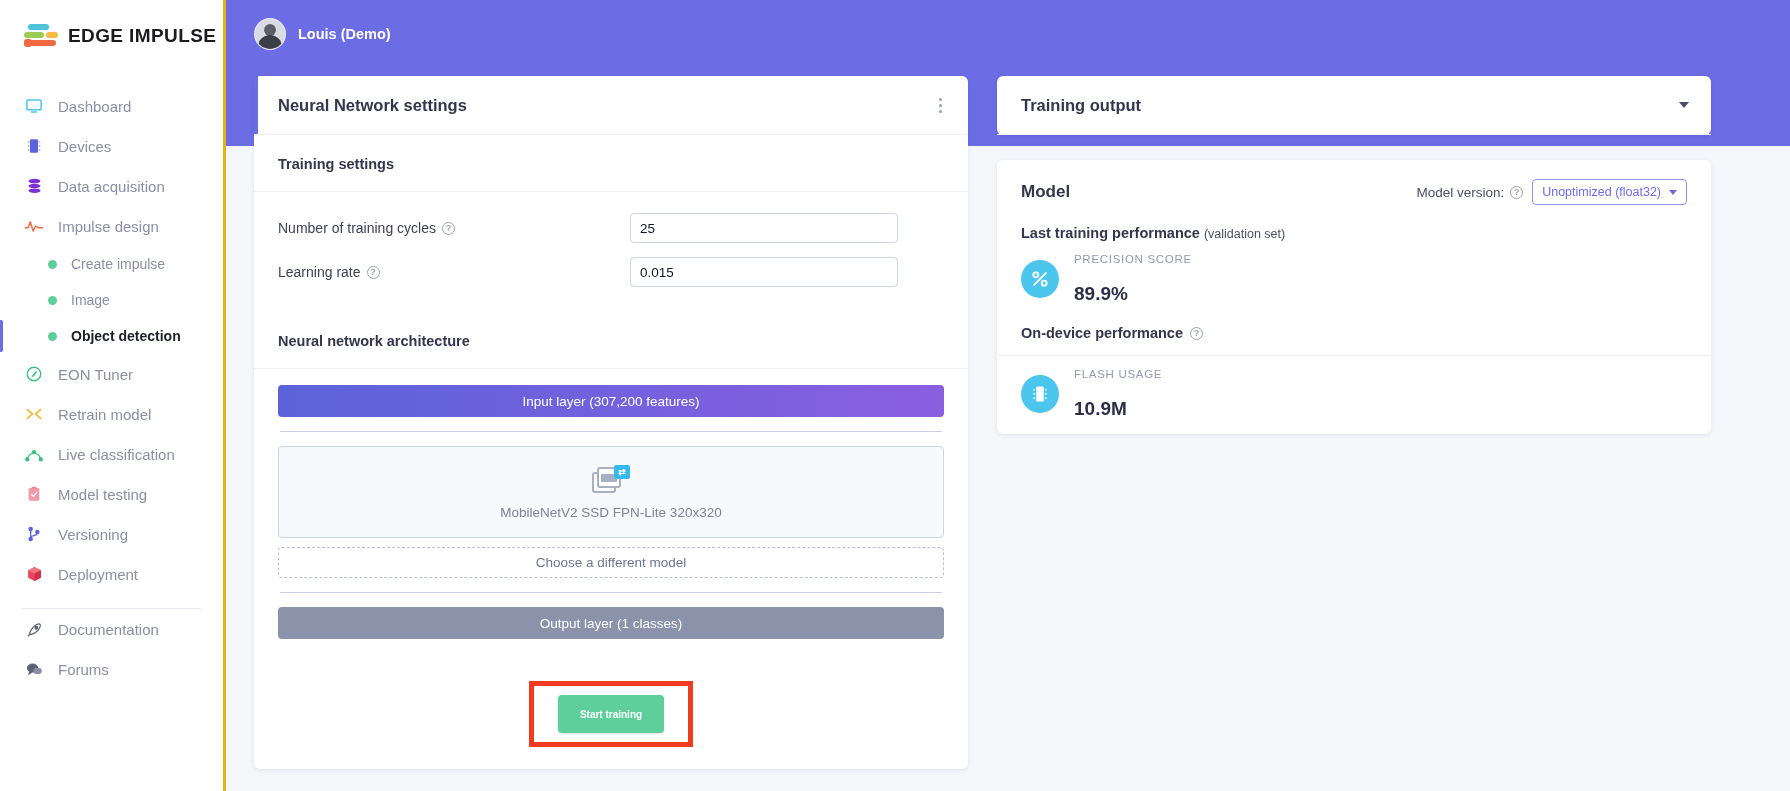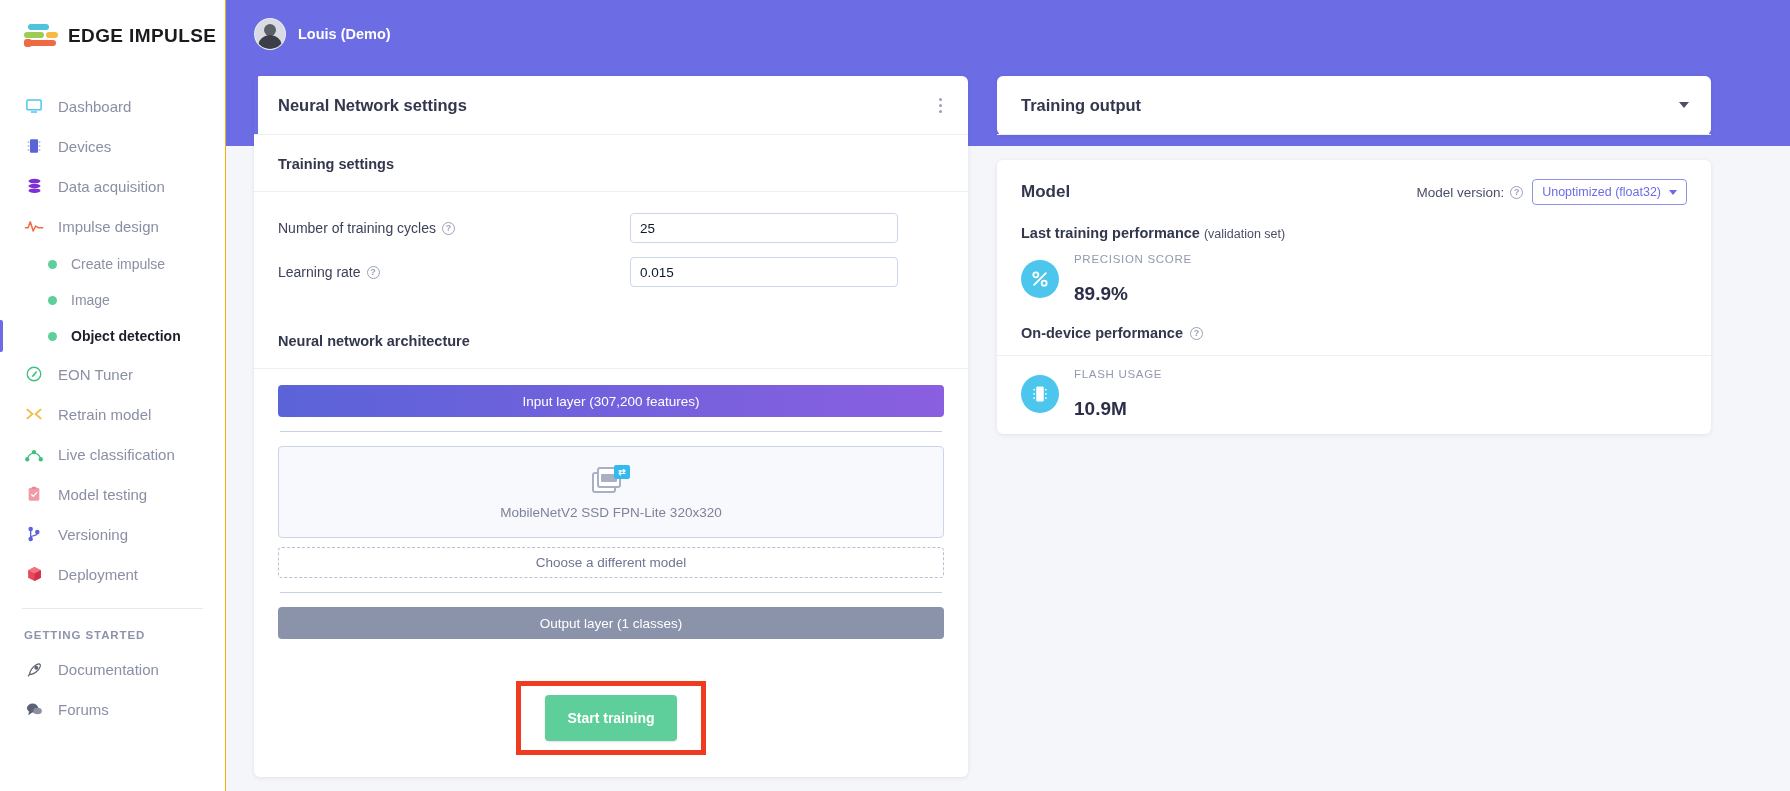--- a/index.html
+++ b/index.html
@@ -8,21 +8,21 @@
     font-family: "Liberation Sans", sans-serif;
     background: #ffffff;
     overflow: hidden;
   }
   .app { position: relative; width: 1790px; height: 791px; display: flex; }
 
   
   .sidebar {
     width: 226px; height: 791px;
     background: #ffffff;
-    border-right: 1px solid #eab308;
+    border-right: 3px solid #eab308;
     flex: 0 0 226px;
     position: relative;
     z-index: 5;
     padding-top: 0;
   }
   .logo-row {
     display: flex; align-items: center; gap: 10px;
     height: 72px; padding-left: 24px;
   }
   .logo-mark { width: 34px; height: 26px; position: relative; flex: 0 0 34px; }
@@ -166,21 +166,21 @@
   .ti-icon .pic { position:absolute; left:9px; top:9px; width:16px; height:8px; background:#a9b0c4; border-radius:1px;}
   .ti-icon .badge {
     position: absolute; right: 0; top: 0; width: 16px; height: 14px; border-radius: 2px;
     background: #35b9ee; color:#fff; font-size:9px; line-height:14px; text-align:center; font-weight:700;
   }
 
   .train-footer { padding: 20px 0 22px 0; display: flex; justify-content: center; }
   .hl-box { border: 5px solid #ef3b20; padding: 9px 24px; background: #fff; }
   .btn-train {
     background: #5ecf9a; color: #fff; border: none; border-radius: 4px;
-    font-size: 14px; font-weight: 700; padding: 0 22px; height: 46px; cursor: pointer;
+    font-size: 10px; font-weight: 700; padding: 0 22px; height: 38px; cursor: pointer;
     font-family: "Liberation Sans", sans-serif;
     box-shadow: 0 1px 2px rgba(0,0,0,.12);
   }
 
   
   .spacer-strip { height: 25px; }
   .model-head {
     display: flex; align-items: center; justify-content: space-between;
     padding: 19px 24px 0 24px;
   }
@@ -351,21 +351,20 @@
           <svg width="17" height="18" viewBox="0 0 24 24">
             <path d="M12 2 L21 6.7 L21 17.3 L12 22 L3 17.3 L3 6.7 Z" fill="#e8465c"></path>
             <path d="M12 2 L21 6.7 L12 11.4 L3 6.7 Z" fill="#f4737f"></path>
             <path d="M12 11.4 L21 6.7 L21 17.3 L12 22 Z" fill="#d0304a"></path>
           </svg>
         </span>
         <span>Deployment</span>
       </div>
 
       <div class="nav-divider"></div>
-      <div class="nav-section-title">GETTING STARTED</div>
 
       <div class="nav-item">
         <span class="ico">
           <svg width="17" height="17" viewBox="0 0 24 24" fill="none" stroke="#5c6175" stroke-width="1.8" stroke-linejoin="round">
             <path d="M5 19 C5 15, 9 8, 15 5 C19 3.3, 21 4, 20 8 C18 14, 11 18, 7 19 Z"></path>
             <circle cx="14.5" cy="9.5" r="1.8" fill="#5c6175"></circle>
             <path d="M5 19 L3 21.5"></path>
           </svg>
         </span>
         <span>Documentation</span>

